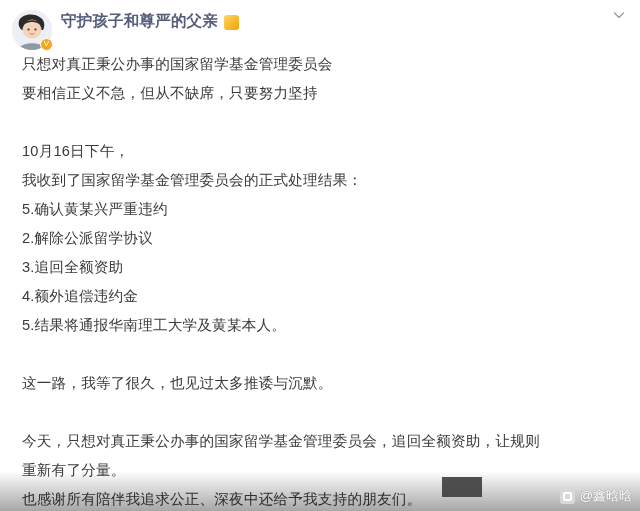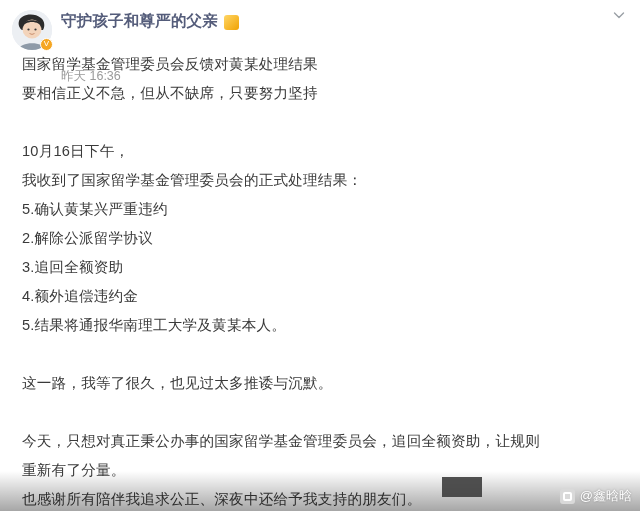--- a/index.html
+++ b/index.html
@@ -60,21 +60,20 @@
     color: #fff;
     font-size: 8px;
     line-height: 10px;
     text-align: center;
   }
   .header-text {
     display: flex;
     flex-direction: column;
     justify-content: center;
     padding-top: 1px;
-    gap: 32px;
   }
   .name-row {
     display: flex;
     align-items: center;
   }
   .username {
     font-size: 15.5px;
     color: #545c7a;
     font-weight: 700;
     letter-spacing: 0.2px;
@@ -200,32 +199,31 @@
         </svg>
       </div>
       <div class="avatar-badge">V</div>
     </div>
 
     <div class="header-text">
       <div class="name-row">
         <span class="username">守护孩子和尊严的父亲</span>
         <span class="name-badge"></span>
       </div>
-      <div class="meta-row">昨天 16:36</div>
     </div>
 
     <div class="chevron">
       <svg width="14" height="14" viewBox="0 0 14 14">
         <path d="M2.5 5 L7 9.5 L11.5 5" stroke="#9aa0a6" stroke-width="1.4" fill="none" stroke-linecap="round" stroke-linejoin="round"></path>
       </svg>
     </div>
   </div>
 
   <div class="post-body">
-    <p class="para">国家留学基金管理委员会反馈对黄某处理结果</p>
+    <p class="para">只想对真正秉公办事的国家留学基金管理委员会</p>
     <p class="para">要相信正义不急，但从不缺席，只要努力坚持</p>
 
     <div class="blank-line"></div>
 
     <p class="para">10月16日下午，</p>
     <p class="para">我收到了国家留学基金管理委员会的正式处理结果：</p>
     <p class="para">5.确认黄某兴严重违约</p>
     <p class="para">2.解除公派留学协议</p>
     <p class="para">3.追回全额资助</p>
     <p class="para">4.额外追偿违约金</p>

